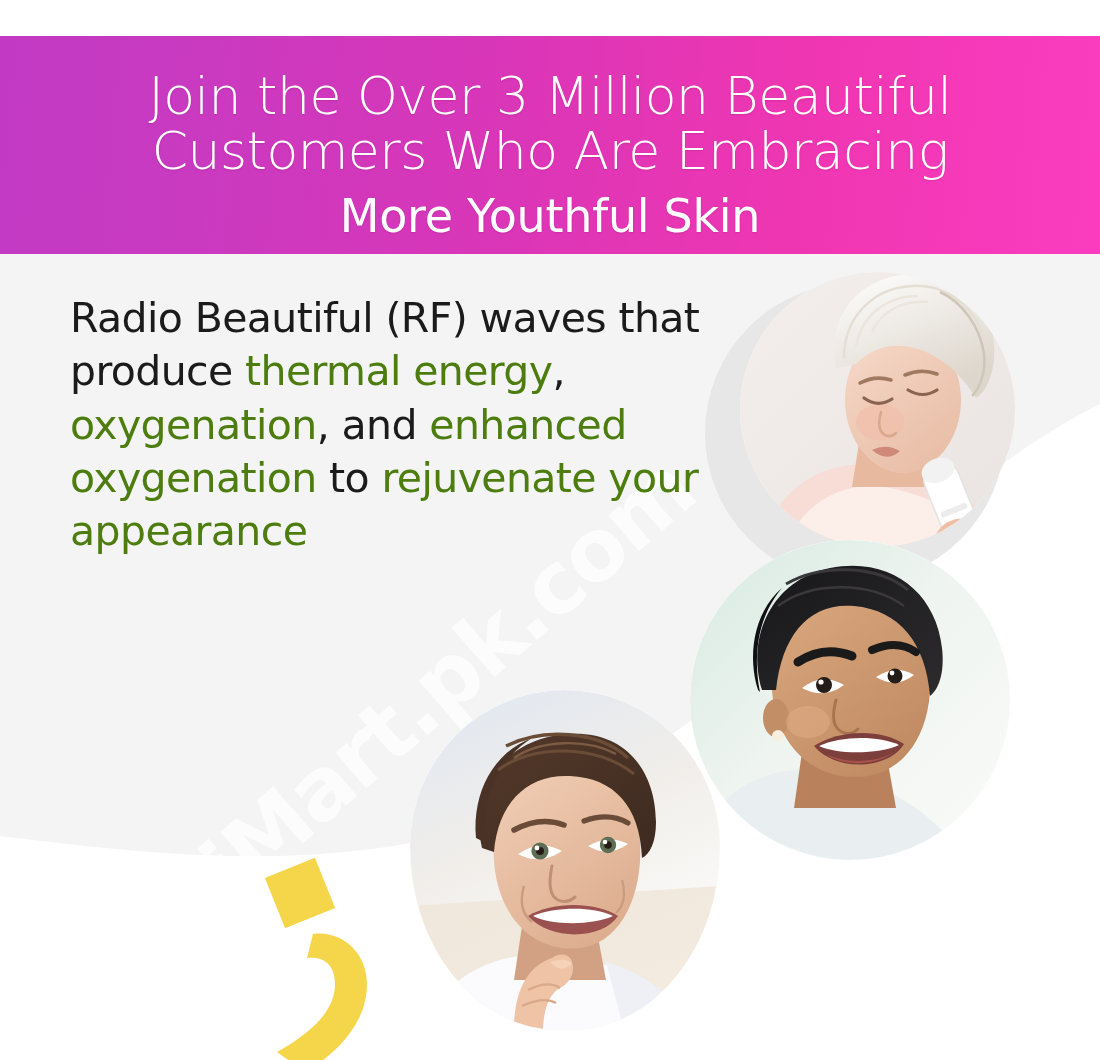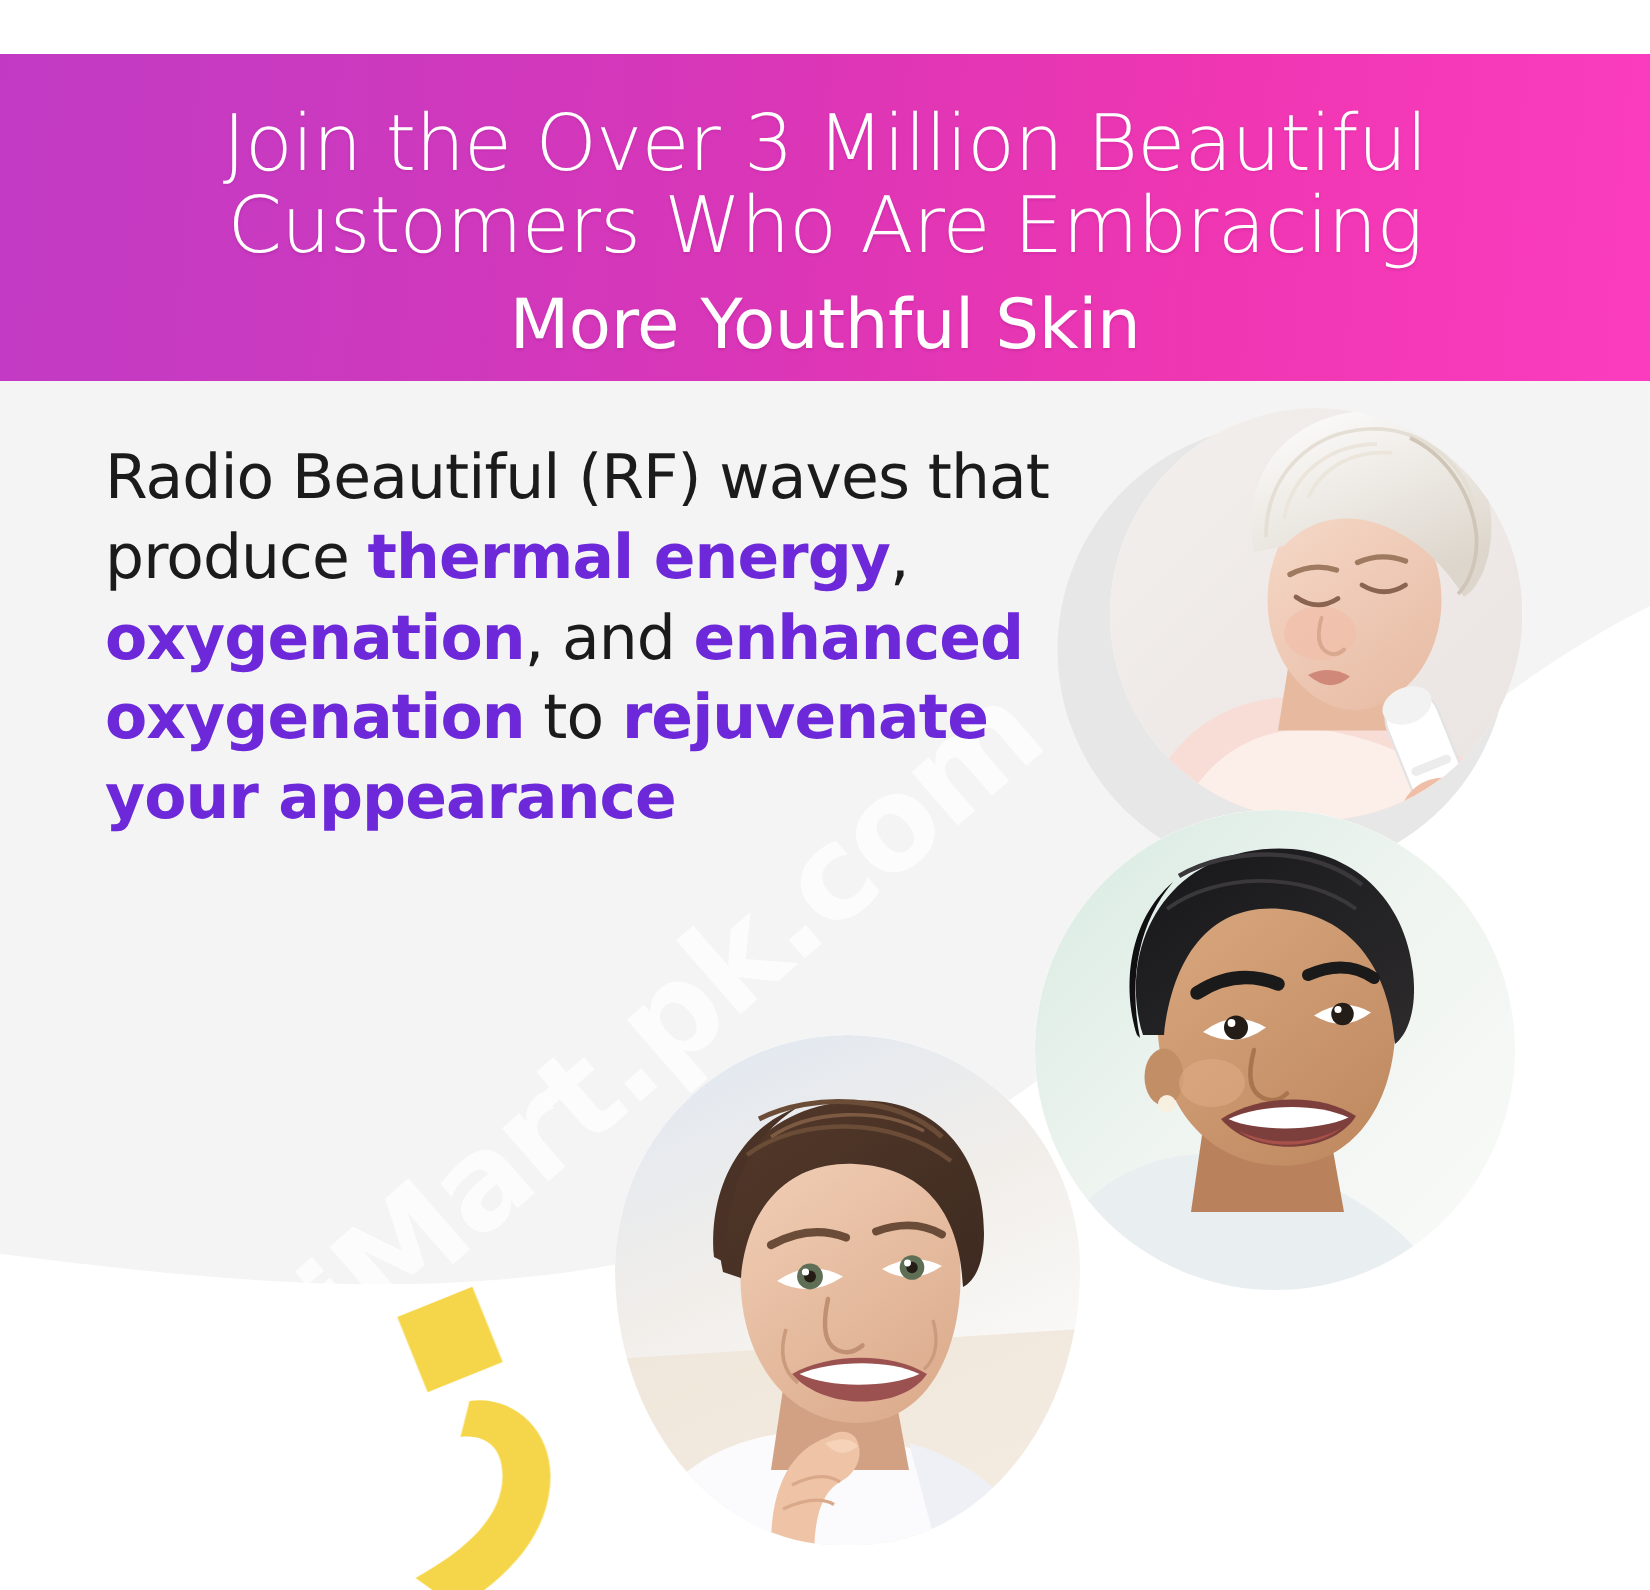--- a/index.html
+++ b/index.html
@@ -47,21 +47,21 @@
   .copy {
     position:absolute; left:70px; top:292px; width:640px;
     z-index:6;
     font-family:"DejaVu Sans", sans-serif;
     font-size:41px;
     line-height:1.30;
     color:#1b1b1b;
     font-weight:400;
     letter-spacing:-0.6px;
   }
-  .copy b { font-weight:700; color:#6d28d9; }
+  .copy b { font-weight:400; color:#4d7c0f; }
 
   
   .watermark {
     position:absolute; left:0px; top:240px; width:1100px; height:700px;
     z-index:5; pointer-events:none;
     opacity:.92;
   }
   .wm-text {
     position:absolute;
     left:215px; top:590px;

